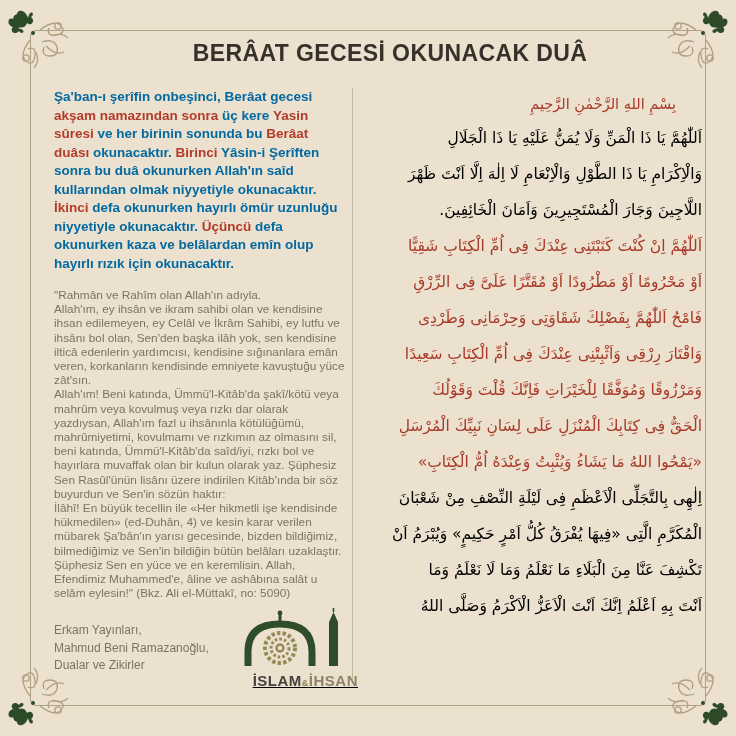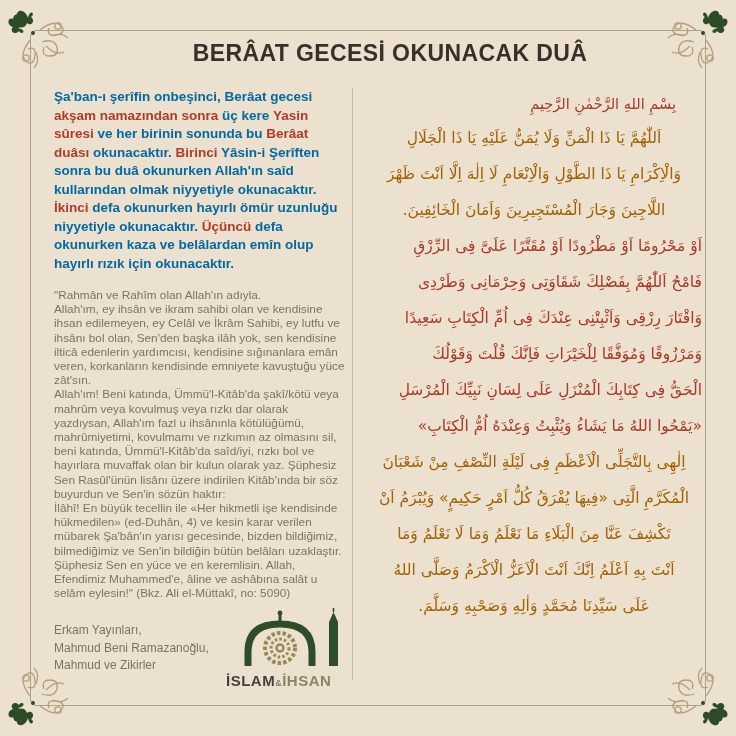--- a/index.html
+++ b/index.html
@@ -35,36 +35,36 @@
   .run-dark{color:#0369a1;}
   .run-red{color:#b23b2a;}
   .body-text{margin-top:15px;font-size:11.8px;line-height:14.2px;color:#7b7366;}
   .body-par{margin:0;}
   .source{
     position:absolute;left:54px;top:622px;width:190px;
     font-size:12px;line-height:17.5px;color:#7b7366;font-weight:bold;
   }
   .source div{font-weight:normal;}
   
-  .logo{position:absolute;left:226px;top:608px;width:132px;text-align:left;}
+  .logo{position:absolute;left:226px;top:608px;width:132px;text-align:right;text-decoration:underline;}
   .logo-text{font-size:15px;font-weight:bold;letter-spacing:.5px;margin-top:-2px;}
   .logo-islam{color:#45413c;}
   .logo-amp{font-size:9px;color:#8a8253;}
   .logo-ihsan{color:#8d8468;}
   
   .right-col{
     position:absolute;left:366px;top:88px;width:336px;height:592px;
     direction:rtl;text-align:right;overflow:hidden;
     font-family:"DejaVu Sans", sans-serif;
   }
   .ar-line{
     white-space:nowrap;height:36px;line-height:36px;font-size:15.5px;
   }
   .ar-line.red{color:#a93a29;}
-  .ar-line.dark{color:#a16207;text-align:center;}
+  .ar-line.dark{color:#000000;}
   .ar-line.besmele{padding-right:26px;font-size:14.5px;height:32px;line-height:32px;}
 </style>
 </head>
 <body>
 
 <div class="frame"></div>
 
 <div class="ornament orn-tl">
   <svg viewBox="0 0 72 72" width="72" height="72">
     <g fill="none" stroke="#b09f83" stroke-width="1.3">
@@ -168,21 +168,21 @@
       <div class="body-par">"Rahmân ve Rahîm olan Allah'ın adıyla.</div>
       <div class="body-par">Allah'ım, ey ihsân ve ikram sahibi olan ve kendisine ihsan edilemeyen, ey Celâl ve İkrâm Sahibi, ey lutfu ve ihsânı bol olan, Sen'den başka ilâh yok, sen kendisine ilticâ edenlerin yardımcısı, kendisine sığınanlara emân veren, korkanların kendisinde emniyete kavuştuğu yüce zât'sın.</div>
       <div class="body-par">Allah'ım! Beni katında, Ümmü'l-Kitâb'da şakî/kötü veya mahrûm veya kovulmuş veya rızkı dar olarak yazdıysan, Allah'ım fazl u ihsânınla kötülüğümü, mahrûmiyetimi, kovulmamı ve rızkımın az olmasını sil, beni katında, Ümmü'l-Kitâb'da saîd/iyi, rızkı bol ve hayırlara muvaffak olan bir kulun olarak yaz. Şüphesiz Sen Rasûl'ünün lisânı üzere indirilen Kitâb'ında bir söz buyurdun ve Sen'in sözün haktır:</div>
       <div class="body-par">İlâhî! En büyük tecellin ile «Her hikmetli işe kendisinde hükmedilen» (ed-Duhân, 4) ve kesin karar verilen mübarek Şa'bân'ın yarısı gecesinde, bizden bildiğimiz, bilmediğimiz ve Sen'in bildiğin bütün belâları uzaklaştır. Şüphesiz Sen en yüce ve en keremlisin. Allah, Efendimiz Muhammed'e, âline ve ashâbına salât u selâm eylesin!" (Bkz. Ali el-Müttakî, no: 5090)</div>
     </div>
 </div>
 
 <div class="source">
     <div class="source-line">Erkam Yayınları,</div>
     <div class="source-line">Mahmud Beni Ramazanoğlu,</div>
-    <div class="source-line">Mahmud ve Zikirler</div>
+    <div class="source-line">Dualar ve Zikirler</div>
   </div>
 
 <div class="logo">
   <svg viewBox="0 0 132 62" width="132" height="62">
 
     <path d="M22 58 L22 44 Q22 16 54 16 Q86 16 86 44 L86 58" fill="none" stroke="#2f4d2b" stroke-width="7"></path>
 
     <line x1="54" y1="16" x2="54" y2="6" stroke="#2f4d2b" stroke-width="3"></line>
     <circle cx="54" cy="5" r="2.4" fill="#2f4d2b"></circle>
 
@@ -198,24 +198,24 @@
   <div class="logo-text">
     <span class="logo-islam">İSLAM</span><span class="logo-amp">&amp;</span><span class="logo-ihsan">İHSAN</span>
   </div>
 </div>
 
 <div class="right-col">
     <div class="ar-line red besmele">بِسْمِ اللهِ الرَّحْمٰنِ الرَّحِيمِ</div>
     <div class="ar-line dark">اَللّٰهُمَّ يَا ذَا الْمَنِّ وَلَا يُمَنُّ عَلَيْهِ يَا ذَا الْجَلَالِ</div>
     <div class="ar-line dark">وَالْاِكْرَامِ يَا ذَا الطَّوْلِ وَالْاِنْعَامِ لَا اِلٰهَ اِلَّا اَنْتَ ظَهْرَ</div>
     <div class="ar-line dark">اللَّاجِينَ وَجَارَ الْمُسْتَجِيرِينَ وَاَمَانَ الْخَائِفِينَ.</div>
+    <div class="ar-line red">اَللّٰهُمَّ اِنْ كُنْتَ كَتَبْتَنِى عِنْدَكَ فِى اُمِّ الْكِتَابِ شَقِيًّا</div>
     <div class="ar-line red">اَوْ مَحْرُومًا اَوْ مَطْرُودًا اَوْ مُقَتَّرًا عَلَىَّ فِى الرِّزْقِ</div>
     <div class="ar-line red">فَامْحُ اَللّٰهُمَّ بِفَضْلِكَ شَقَاوَتِى وَحِرْمَانِى وَطَرْدِى</div>
     <div class="ar-line red">وَاقْتَارَ رِزْقِى وَاَثْبِتْنِى عِنْدَكَ فِى اُمِّ الْكِتَابِ سَعِيدًا</div>
     <div class="ar-line red">وَمَرْزُوقًا وَمُوَفَّقًا لِلْخَيْرَاتِ فَاِنَّكَ قُلْتَ وَقَوْلُكَ</div>
     <div class="ar-line red">الْحَقُّ فِى كِتَابِكَ الْمُنْزَلِ عَلَى لِسَانِ نَبِيِّكَ الْمُرْسَلِ</div>
     <div class="ar-line red">«يَمْحُوا اللهُ مَا يَشَاءُ وَيُثْبِتُ وَعِنْدَهُ اُمُّ الْكِتَابِ»</div>
     <div class="ar-line dark">اِلٰهِى بِالتَّجَلِّى الْاَعْظَمِ فِى لَيْلَةِ النِّصْفِ مِنْ شَعْبَانَ</div>
     <div class="ar-line dark">الْمُكَرَّمِ الَّتِى «فِيهَا يُفْرَقُ كُلُّ اَمْرٍ حَكِيمٍ» وَيُبْرَمُ اَنْ</div>
     <div class="ar-line dark">تَكْشِفَ عَنَّا مِنَ الْبَلَاءِ مَا نَعْلَمُ وَمَا لَا نَعْلَمُ وَمَا</div>
     <div class="ar-line dark">اَنْتَ بِهِ اَعْلَمُ اِنَّكَ اَنْتَ الْاَعَزُّ الْاَكْرَمُ وَصَلَّى اللهُ</div>
-    <div class="ar-line dark">عَلَى سَيِّدِنَا مُحَمَّدٍ وَاٰلِهِ وَصَحْبِهِ وَسَلَّمَ.</div>
   </div>
 
 </body></html>

